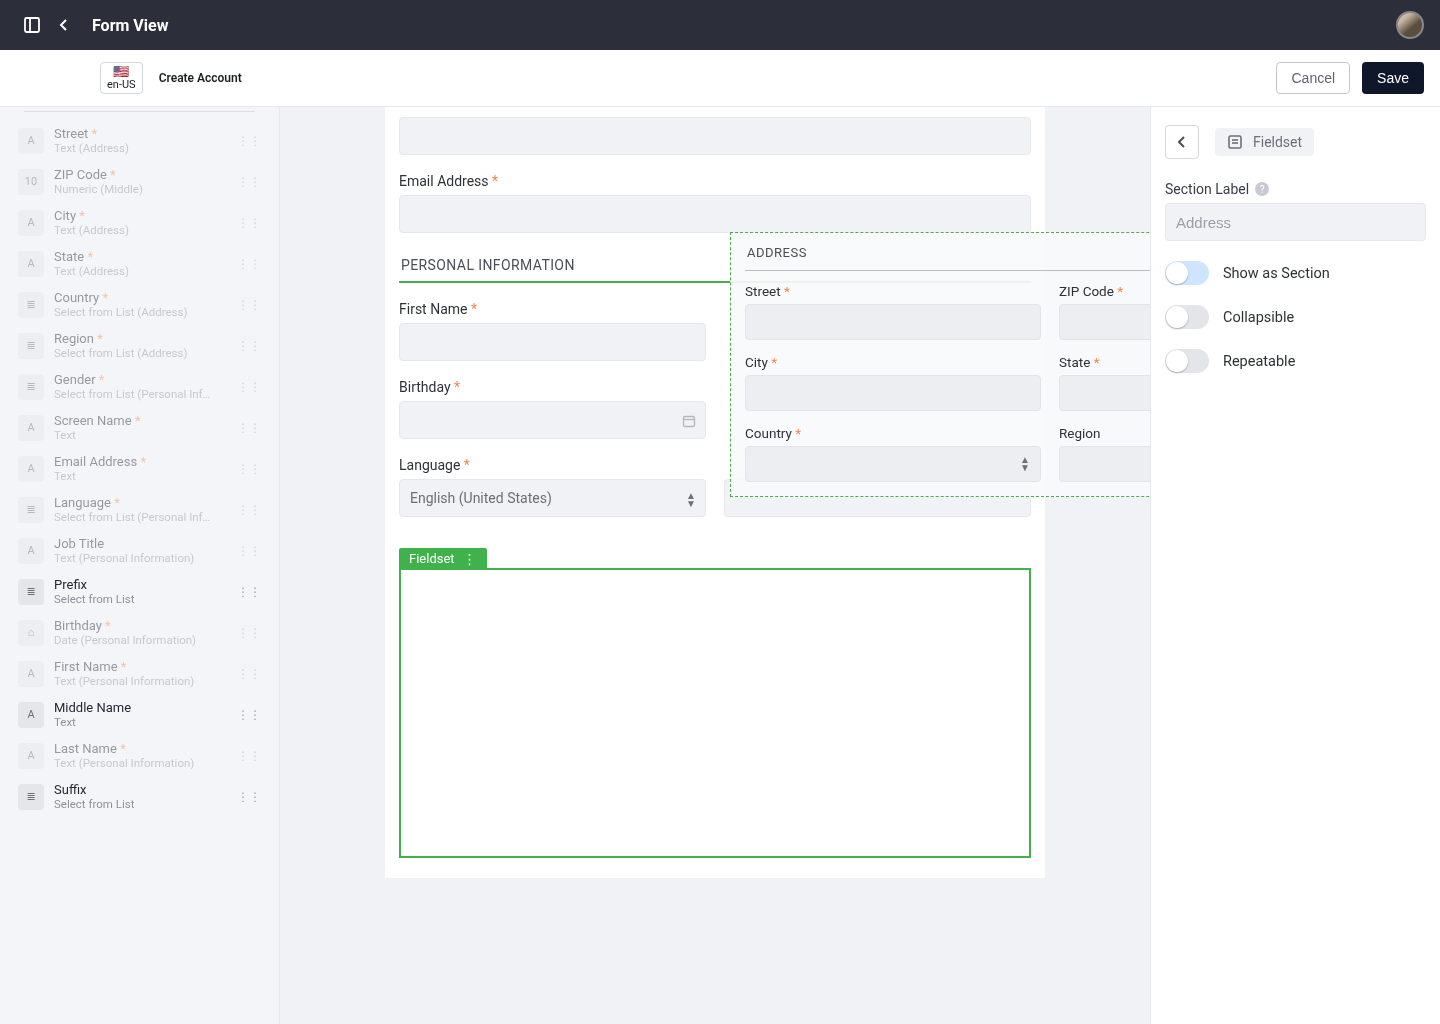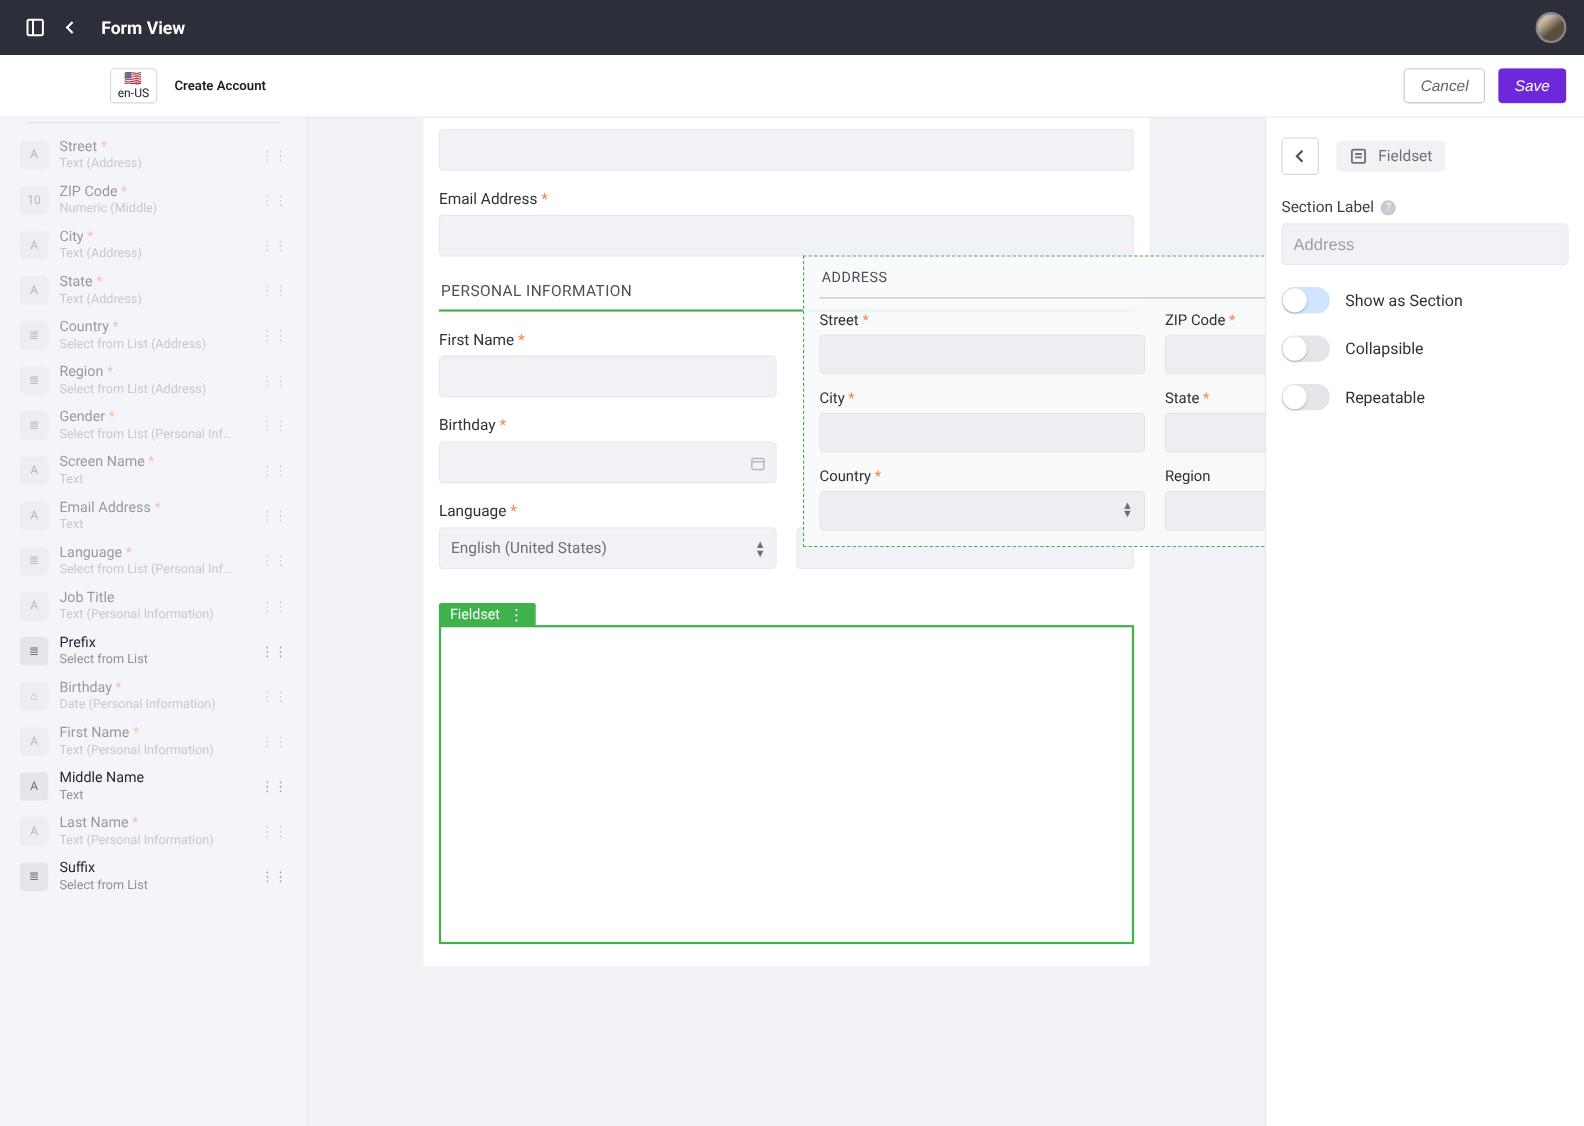--- a/index.html
+++ b/index.html
@@ -11,23 +11,23 @@
 .topbar .title { margin-left: 12px; font-weight: 700; font-size: 16px; }
 .topbar .spacer { flex: 1; }
 .avatar { width: 28px; height: 28px; border-radius: 50%; background: linear-gradient(140deg,#c9b7a4 25%,#5b4e3f 60%); border: 2px solid #888; }
 
 
 .header { height: 57px; display: flex; align-items: center; padding: 0 16px 0 100px; border-bottom: 1px solid #e7e7ed; }
 .locale-badge { border: 1px solid #d3d6db; border-radius: 4px; padding: 2px 6px; font-size: 11px; text-align: center; margin-right: 16px; }
 .locale-badge .flag { font-size: 13px; line-height: 1; }
 .header .page-title { font-weight: 600; font-size: 12px; }
 .header .spacer { flex: 1; }
-.btn { border-radius: 4px; padding: 7px 14px; font-size: 14px; cursor: pointer; border: 1px solid transparent; font-style: italic; }
+.btn { border-radius: 4px; padding: 7px 14px; font-size: 14px; cursor: pointer; border: 1px solid transparent; }
 .btn-secondary { background: #fff; border-color: #c4c8cc; color: #5c6570; margin-right: 12px; }
-.btn-primary { background: #6d28d9; color: #fff; }
+.btn-primary { background: #0f172a; color: #fff; }
 
 
 .layout { display: flex; height: calc(100vh - 107px); }
 
 
 .sidebar { width: 280px; background: #f4f5f8; border-right: 1px solid #e7e7ed; display: flex; flex-direction: column; overflow: hidden; }
 .sidebar-header { padding: 20px 20px 12px 24px; display: flex; align-items: center; }
 .sidebar-header .lbl { font-weight: 600; font-size: 18px; flex: 1; }
 .sidebar-header .ic { width: 28px; height: 28px; display: flex; align-items: center; justify-content: center; cursor: pointer; color: #4b4f56; }
 .sidebar .divider { height: 1px; background: #dcdde1; margin: 4px 24px 8px; }

